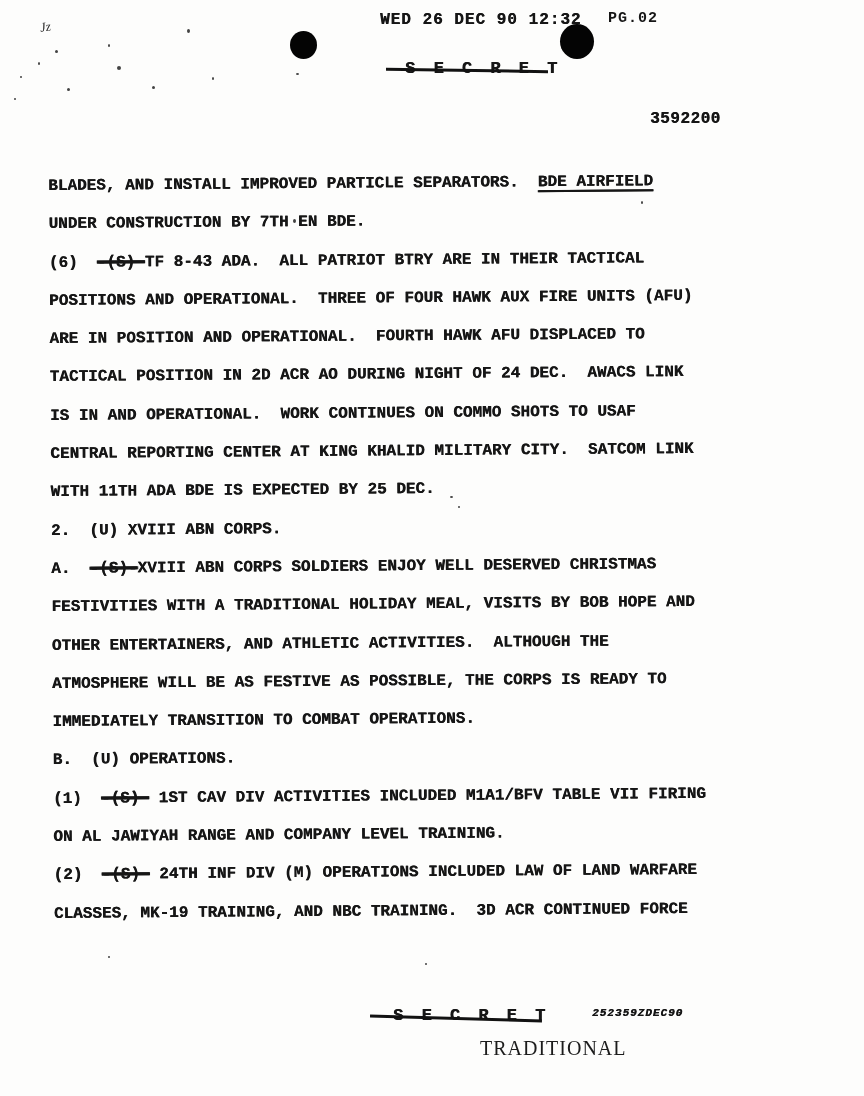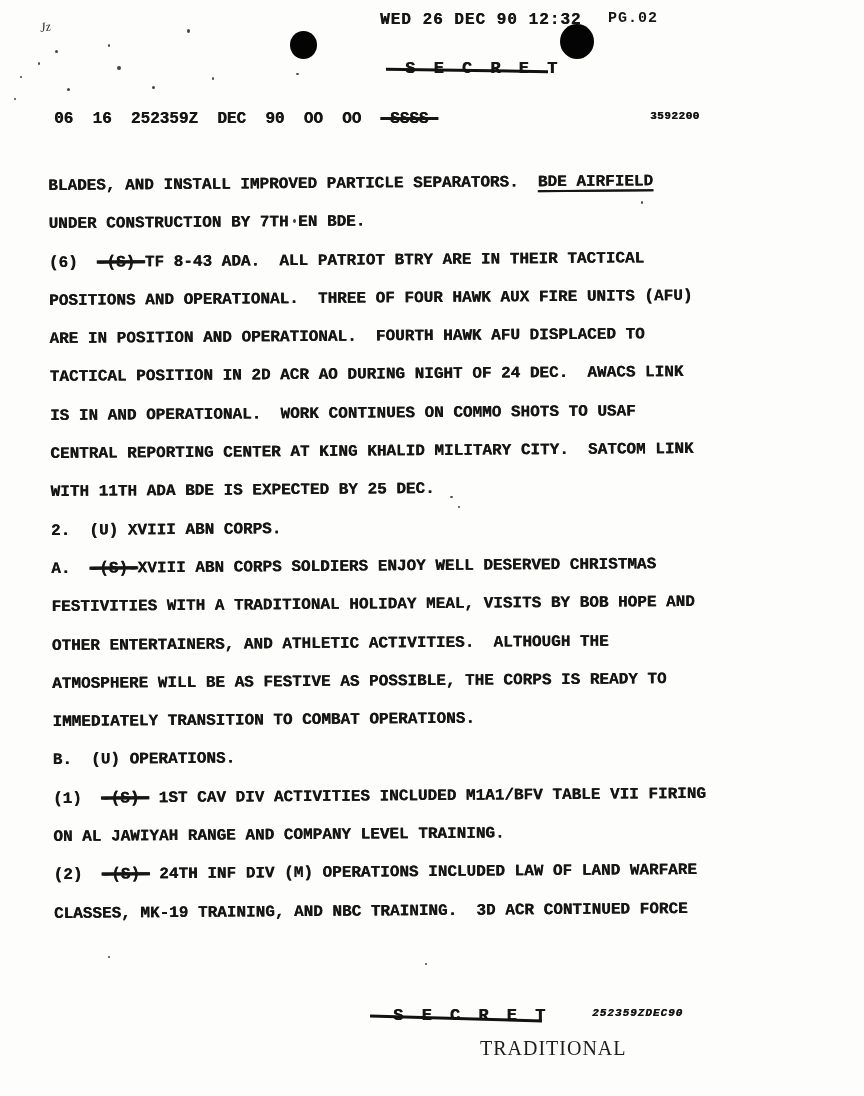--- a/index.html
+++ b/index.html
@@ -18,21 +18,21 @@
                    font-size:13px; color:#2a2a2a; transform:rotate(-8deg); }
 
   .fax-dot { border-radius:50%; background:#040404; }
   .dot-1 { top:31px; left:290px; width:27px; height:28px; }
   .dot-2 { top:24px; left:560px; width:34px; height:35px; }
 
   .secret-top { top:59px; left:405px; font-size:17px; letter-spacing:4px; text-shadow:0.5px 0 0 currentColor; }
   .secret-top-line { top:69px; left:386px; width:162px; border-top:3px solid #121212; transform:rotate(0.8deg); }
 
   .msg-header { top:110px; left:54px; font-size:16px; white-space:pre; text-shadow:0.4px 0 0 currentColor; }
-  .msg-serial { top:110px; left:650px; font-size:11px; letter-spacing:0.5px; text-shadow:0.4px 0 0 currentColor; }
+  .msg-serial { top:110px; left:650px; font-size:16px; letter-spacing:0.5px; text-shadow:0.4px 0 0 currentColor; }
 
   .doc-body { top:167px; left:48px; width:720px; font-size:16px;
               transform:rotate(-0.45deg); transform-origin:top left;
               text-shadow:0.4px 0 0 currentColor; }
   .doc-line { line-height:38.3px; height:38.3px; white-space:pre; }
   .seg-p { }
   .seg-x { text-decoration:line-through; text-decoration-thickness:2.5px; }
   .seg-u { text-decoration:underline; text-decoration-thickness:1.5px; text-underline-offset:4px; }
 
   .secret-bottom { top:1006px; left:393px; font-size:17px; letter-spacing:4px; text-shadow:0.5px 0 0 currentColor; }
@@ -51,21 +51,20 @@
   <div class="abs tw fax-timestamp">WED 26 DEC 90 12:32</div>
   <div class="abs tw fax-page-num">PG.02</div>
   <div class="abs handwritten">Jz</div>
 
   <div class="abs fax-dot dot-1"></div>
   <div class="abs fax-dot dot-2"></div>
 
   <div class="abs tw secret-top">S E C R E T</div>
   <div class="abs secret-top-line"></div>
 
-  <div class="abs tw msg-header"><span>06  16  252359Z  DEC  90  OO  OO  </span><span class="seg-x"> SSSS </span></div>
   <div class="abs tw msg-serial">3592200</div>
 
   <div class="abs tw doc-body">
       <div class="doc-line"><span class="seg-p">BLADES, AND INSTALL IMPROVED PARTICLE SEPARATORS.  </span><span class="seg-u">BDE AIRFIELD</span></div>
       <div class="doc-line"><span class="seg-p">UNDER CONSTRUCTION BY 7TH EN BDE.</span></div>
       <div class="doc-line"><span class="seg-p">(6)  </span><span class="seg-x">-(S)-</span><span class="seg-p">TF 8-43 ADA.  ALL PATRIOT BTRY ARE IN THEIR TACTICAL</span></div>
       <div class="doc-line"><span class="seg-p">POSITIONS AND OPERATIONAL.  THREE OF FOUR HAWK AUX FIRE UNITS (AFU)</span></div>
       <div class="doc-line"><span class="seg-p">ARE IN POSITION AND OPERATIONAL.  FOURTH HAWK AFU DISPLACED TO</span></div>
       <div class="doc-line"><span class="seg-p">TACTICAL POSITION IN 2D ACR AO DURING NIGHT OF 24 DEC.  AWACS LINK</span></div>
       <div class="doc-line"><span class="seg-p">IS IN AND OPERATIONAL.  WORK CONTINUES ON COMMO SHOTS TO USAF</span></div>

